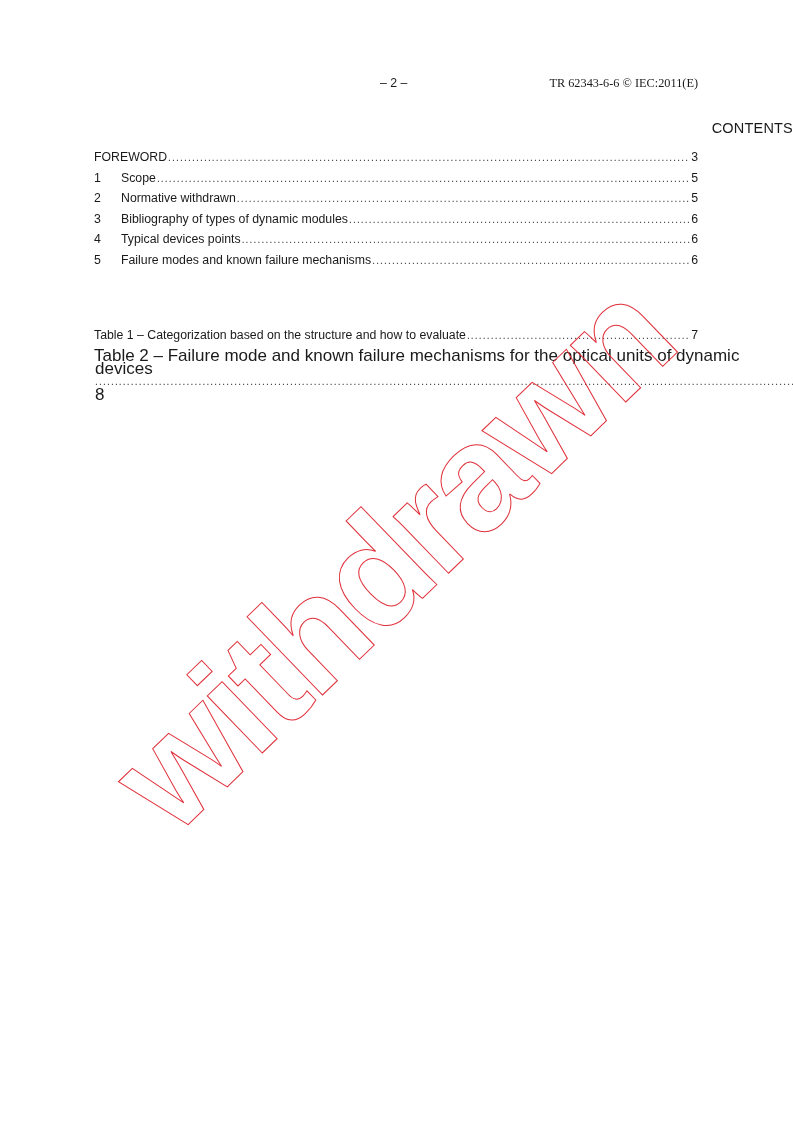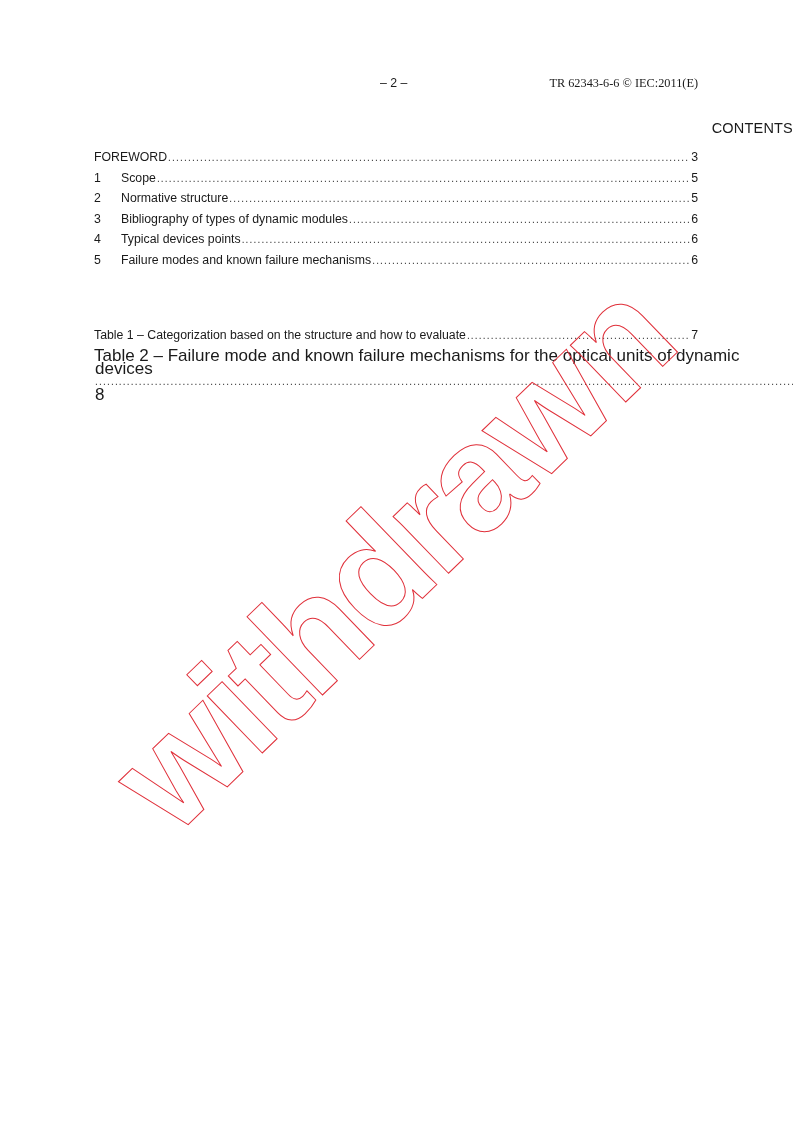--- a/index.html
+++ b/index.html
@@ -39,21 +39,21 @@
     <span class="toc-page">3</span>
   </div>
   <div class="toc-row">
     <span class="toc-num">1</span>
     <span class="toc-label">Scope</span>
     <span class="toc-leader"></span>
     <span class="toc-page">5</span>
   </div>
   <div class="toc-row">
     <span class="toc-num">2</span>
-    <span class="toc-label">Normative structure </span>
+    <span class="toc-label">Normative withdrawn </span>
     <span class="toc-leader"></span>
     <span class="toc-page">5</span>
   </div>
   <div class="toc-row">
     <span class="toc-num">3</span>
     <span class="toc-label">Bibliography of types of dynamic modules </span>
     <span class="toc-leader"></span>
     <span class="toc-page">6</span>
   </div>
   <div class="toc-row">

